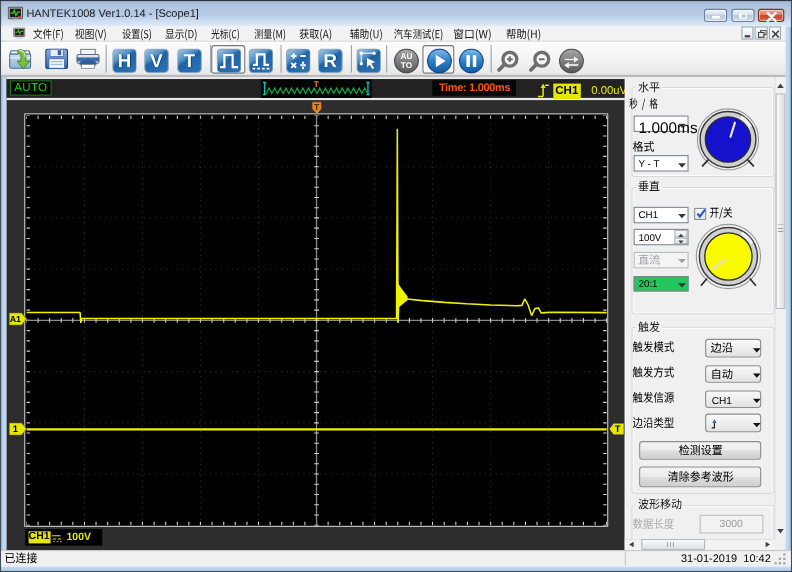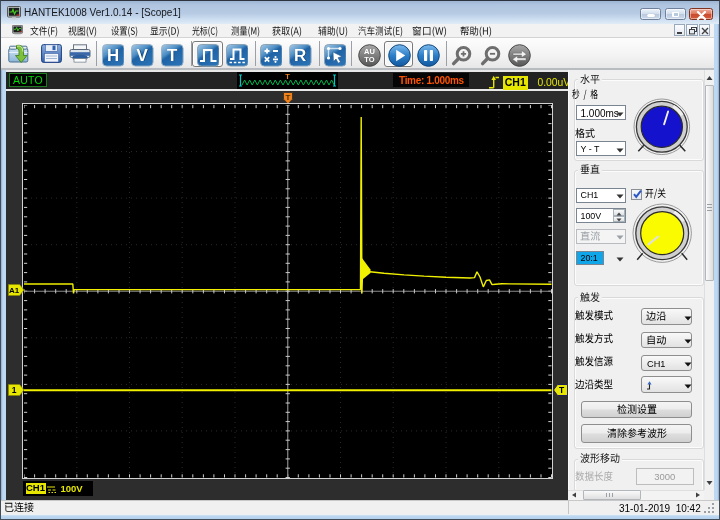--- a/index.html
+++ b/index.html
@@ -394,21 +394,21 @@
 <div style="position:absolute;left:577.5px;top:453px;width:44px;height:11px;background:#f0f0f0;"></div>
 <div style="position:absolute;left:579.5px;top:452.7px;width:1px;height:1px;">
     <svg width="41" height="12.1" viewBox="0 0 41 12.1" style="position:absolute;left:0;top:0;overflow:visible" fill="#1a1a1a">
       <path transform="matrix(0.0100,0,0,-0.0106,0.00,9.12)" d="M92 777C151 745 227 696 265 662L309 722C271 755 194 801 135 830ZM38 506C99 477 177 431 215 398L258 460C219 491 140 535 80 562ZM62 -21 128 -67C180 26 240 151 285 256L226 301C177 188 110 56 62 -21ZM597 625V448H426V625ZM354 695V442C354 297 343 98 234 -42C252 -49 283 -67 296 -79C395 49 420 233 425 381H451C489 277 542 187 611 112C541 53 458 10 368 -20C384 -33 407 -64 417 -82C507 -50 590 -3 663 60C734 -2 819 -50 918 -80C929 -60 950 -31 967 -16C870 10 786 54 715 112C791 194 851 299 886 430L839 451L825 448H670V625H859C843 579 824 533 807 501L872 480C900 531 932 612 957 684L903 698L890 695H670V841H597V695ZM522 381H793C763 294 718 221 662 161C602 223 555 298 522 381Z"></path>
       <path transform="matrix(0.0100,0,0,-0.0106,10.00,9.12)" d="M846 824C784 743 670 658 574 610C593 596 615 574 628 557C730 613 842 703 916 795ZM875 548C808 461 687 371 584 319C603 304 625 281 638 266C745 325 866 422 943 520ZM898 278C823 153 681 42 532 -19C552 -35 574 -61 586 -79C740 -8 883 111 968 250ZM404 708V449H243V708ZM41 449V379H171C167 230 145 83 37 -36C55 -46 81 -70 93 -86C213 45 238 211 242 379H404V-79H478V379H586V449H478V708H573V778H58V708H172V449Z"></path>
       <path transform="matrix(0.0100,0,0,-0.0106,20.00,9.12)" d="M340 831C273 800 157 771 57 752C66 735 76 710 79 694C117 700 158 707 199 716V553H47V483H184C149 369 89 238 33 166C45 148 63 118 71 97C117 160 163 262 199 365V-81H269V380C298 335 333 277 347 247L391 307C373 332 294 432 269 460V483H392V553H269V733C312 744 353 757 387 771ZM511 589C544 569 581 541 608 516C539 478 461 450 383 432C396 417 414 392 422 374C622 427 816 534 902 723L854 747L841 744H653C676 771 697 798 715 825L638 840C593 766 504 681 380 620C396 610 419 585 431 569C492 602 544 640 589 680H798C766 631 721 589 669 553C640 578 600 607 566 626ZM559 194C598 169 642 133 673 103C582 41 473 0 361 -22C374 -38 392 -65 400 -84C647 -26 870 103 958 366L909 388L896 385H722C743 410 760 436 776 462L699 477C649 387 545 285 394 215C411 204 432 179 443 163C532 208 605 262 664 320H861C829 252 784 194 729 146C698 176 654 209 615 232Z"></path>
       <path transform="matrix(0.0100,0,0,-0.0106,30.00,9.12)" d="M89 758V691H476V758ZM653 823C653 752 653 680 650 609H507V537H647C635 309 595 100 458 -25C478 -36 504 -61 517 -79C664 61 707 289 721 537H870C859 182 846 49 819 19C809 7 798 4 780 4C759 4 706 4 650 10C663 -12 671 -43 673 -64C726 -68 781 -68 812 -65C844 -62 864 -53 884 -27C919 17 931 159 945 571C945 582 945 609 945 609H724C726 680 727 752 727 823ZM89 44 90 45V43C113 57 149 68 427 131L446 64L512 86C493 156 448 275 410 365L348 348C368 301 388 246 406 194L168 144C207 234 245 346 270 451H494V520H54V451H193C167 334 125 216 111 183C94 145 81 118 65 113C74 95 85 59 89 44Z"></path>
     </svg>
   </div>
 <div style="position:absolute;left:575.5px;top:105.2px;width:50px;height:14.8px;background:#fff;border:1px solid #7a8591;">
-    <div class="abs" style="left:4px;top:1.4000000000000004px;font-size:10px;color:#000;white-space:nowrap;">1.000ms</div>
+    <div class="abs" style="left:4px;top:1.4000000000000004px;font-size:14px;color:#000;white-space:nowrap;">1.000ms</div>
     <svg class="abs" style="left:39px;top:5.4px" width="8" height="5" viewBox="0 0 8 5">
       <path d="M0.5 0.5 L4 4.4 L7.5 0.5 Z" fill="#333"></path>
     </svg>
   </div>
 <div style="position:absolute;left:575px;top:127.8px;width:1px;height:1px;">
     <svg width="21" height="12.1" viewBox="0 0 21 12.1" style="position:absolute;left:0;top:0;overflow:visible" fill="#000">
       <path transform="matrix(0.0100,0,0,-0.0106,0.00,9.12)" d="M575 667H794C764 604 723 546 675 496C627 545 590 597 563 648ZM202 840V626H52V555H193C162 417 95 260 28 175C41 158 60 129 67 109C117 175 165 284 202 397V-79H273V425C304 381 339 327 355 299L400 356C382 382 300 481 273 511V555H387L363 535C380 523 409 497 422 484C456 514 490 550 521 590C548 543 583 495 626 450C541 377 441 323 341 291C356 276 375 248 384 230C410 240 436 250 462 262V-81H532V-37H811V-77H884V270L930 252C941 271 962 300 977 315C878 345 794 392 726 449C796 522 853 610 889 713L842 735L828 732H612C628 761 642 791 654 822L582 841C543 739 478 641 403 570V626H273V840ZM532 29V222H811V29ZM511 287C570 318 625 356 676 401C725 358 782 319 847 287Z"></path>
       <path transform="matrix(0.0100,0,0,-0.0106,10.00,9.12)" d="M709 791C761 755 823 701 853 665L905 712C875 747 811 798 760 833ZM565 836C565 774 567 713 570 653H55V580H575C601 208 685 -82 849 -82C926 -82 954 -31 967 144C946 152 918 169 901 186C894 52 883 -4 855 -4C756 -4 678 241 653 580H947V653H649C646 712 645 773 645 836ZM59 24 83 -50C211 -22 395 20 565 60L559 128L345 82V358H532V431H90V358H270V67Z"></path>
     </svg>
   </div>
@@ -441,21 +441,21 @@
     <svg class="abs" style="left:39px;top:5.3px" width="8" height="5" viewBox="0 0 8 5">
       <path d="M0.5 0.5 L4 4.4 L7.5 0.5 Z" fill="#9aa0a6"></path>
     </svg>
   </div>
 <div style="position:absolute;left:579.5px;top:231.2px;width:1px;height:1px;">
     <svg width="21.4" height="11.6" viewBox="0 0 21.4 11.6" style="position:absolute;left:0;top:0;overflow:visible" fill="#9aa0a6">
       <path transform="matrix(0.0102,0,0,-0.0102,0.00,8.77)" d="M189 606V26H46V-43H956V26H818V606H497L514 686H925V753H526L540 833L457 841L448 753H75V686H439L425 606ZM262 399H742V319H262ZM262 457V542H742V457ZM262 261H742V174H262ZM262 26V116H742V26Z"></path>
       <path transform="matrix(0.0102,0,0,-0.0102,10.20,8.77)" d="M577 361V-37H644V361ZM400 362V259C400 167 387 56 264 -28C281 -39 306 -62 317 -77C452 19 468 148 468 257V362ZM755 362V44C755 -16 760 -32 775 -46C788 -58 810 -63 830 -63C840 -63 867 -63 879 -63C896 -63 916 -59 927 -52C941 -44 949 -32 954 -13C959 5 962 58 964 102C946 108 924 118 911 130C910 82 909 46 907 29C905 13 902 6 897 2C892 -1 884 -2 875 -2C867 -2 854 -2 847 -2C840 -2 834 -1 831 2C826 7 825 17 825 37V362ZM85 774C145 738 219 684 255 645L300 704C264 742 189 794 129 827ZM40 499C104 470 183 423 222 388L264 450C224 484 144 528 80 554ZM65 -16 128 -67C187 26 257 151 310 257L256 306C198 193 119 61 65 -16ZM559 823C575 789 591 746 603 710H318V642H515C473 588 416 517 397 499C378 482 349 475 330 471C336 454 346 417 350 399C379 410 425 414 837 442C857 415 874 390 886 369L947 409C910 468 833 560 770 627L714 593C738 566 765 534 790 503L476 485C515 530 562 592 600 642H945V710H680C669 748 648 799 627 840Z"></path>
     </svg>
   </div>
-<div style="position:absolute;left:575.5px;top:250.7px;width:28px;height:14.6px;background:#0ea5e9;border:1px solid #7a8591;">
+<div style="position:absolute;left:575.5px;top:250.7px;width:50px;height:14.6px;background:#22c55e;border:1px solid #7a8591;">
     <div class="abs" style="left:4px;top:1.2999999999999998px;font-size:8.9px;color:#000;white-space:nowrap;">20:1</div>
     <svg class="abs" style="left:39px;top:5.3px" width="8" height="5" viewBox="0 0 8 5">
       <path d="M0.5 0.5 L4 4.4 L7.5 0.5 Z" fill="#333"></path>
     </svg>
   </div>
 <div style="position:absolute;left:630.5px;top:188.8px;width:11.5px;height:11.5px;background:linear-gradient(#f6f8fa,#e4e8ec);border:1px solid #8a9096;">
     <svg class="abs" style="left:0.5px;top:-1px" width="11" height="11" viewBox="0 0 11 11">
  <path d="M2 5.2 L4.2 7.8 L9 1.6" stroke="#2a58c8" stroke-width="2" fill="none"></path>
     </svg>
   </div>

